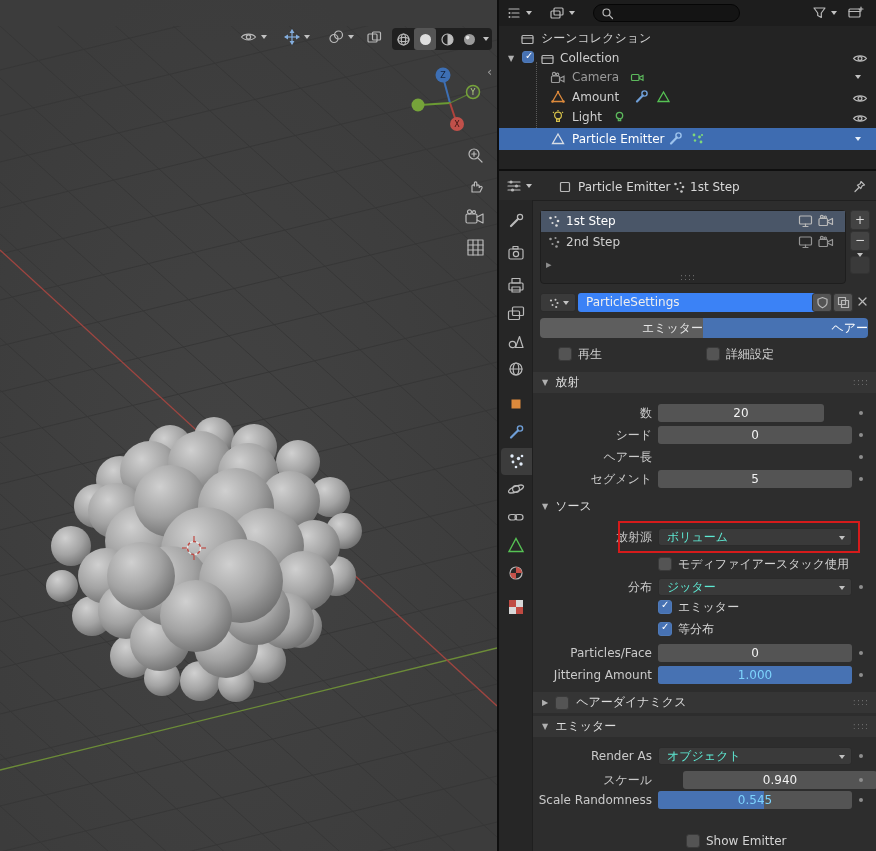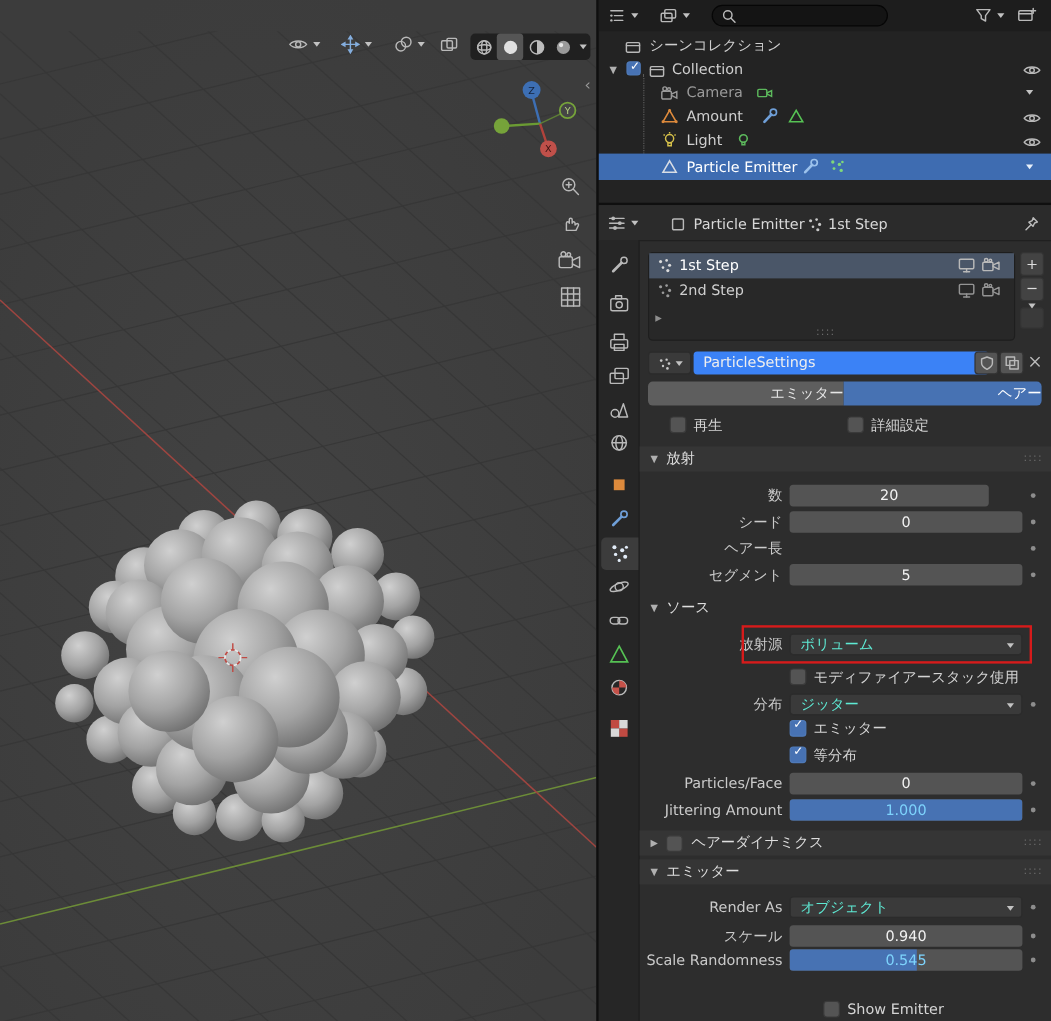--- a/index.html
+++ b/index.html
@@ -663,21 +663,21 @@
   </div>
 
   <span class="lbl" style="top:747px">Render As</span>
   <div class="dd" style="left:658px;top:747px;width:194px">
     <span>オブジェクト</span>
     <span class="chev"></span>
   </div>
   <span class="adot" style="top:754px"></span>
 
   <span class="lbl" style="top:771px">スケール</span>
-  <div class="nf" style="left:658px;top:771px;width:194px">0.940</div>
+  <div class="nf" style="left:683px;top:771px;width:194px">0.940</div>
   <span class="adot" style="top:778px"></span>
 
   <span class="lbl" style="top:791px">Scale Randomness</span>
   <div class="slider" style="left:658px;top:791px;width:194px">
     <span class="fill" style="width: 54.5%;"></span>
     <span class="txt">0.545</span>
   </div>
   <span class="adot" style="top:798px"></span>
 
   <span class="cb" style="left:686px;top:834px"></span>

